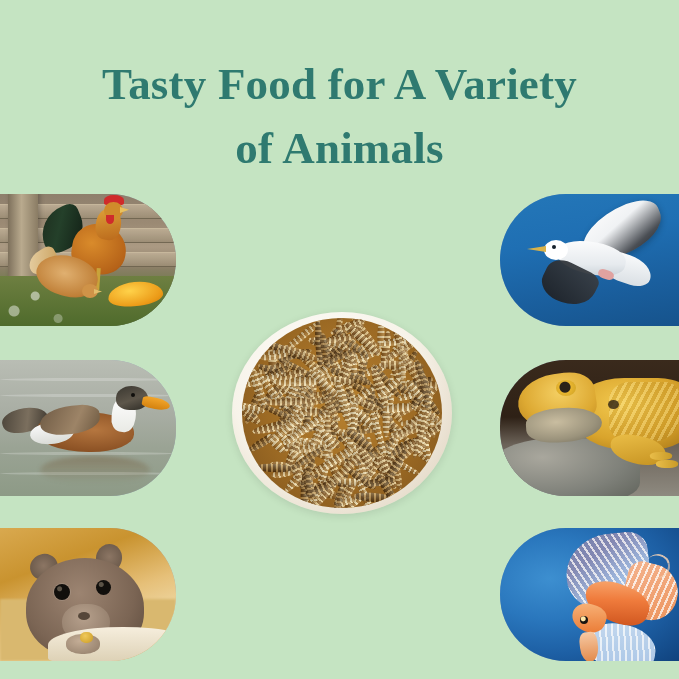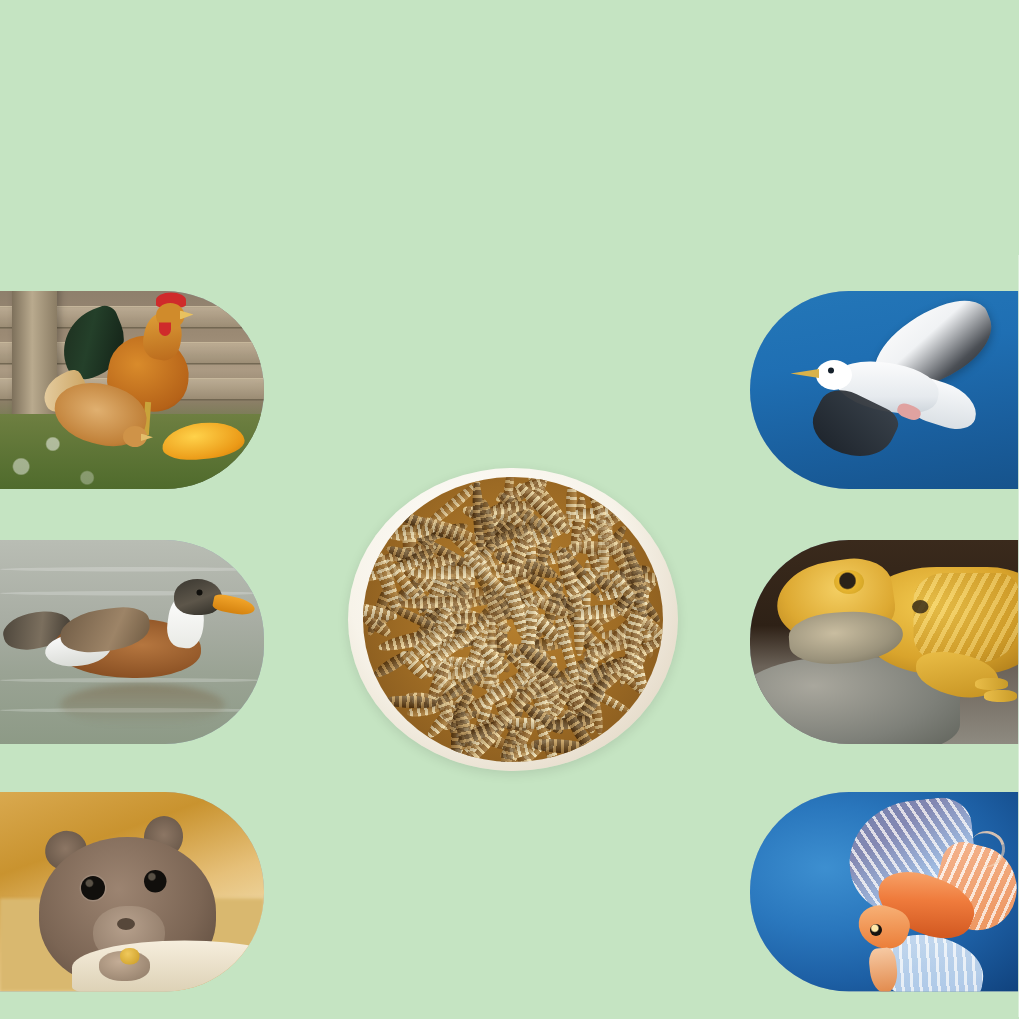--- a/index.html
+++ b/index.html
@@ -518,20 +518,22 @@
         rgba(255,246,208,.95) 0 2px,
         rgba(160,106,34,.6) 2px 5px);
   }
 </style>
 </head>
 <body>
 
 <div id="poster">
 
   <div id="title-block">
+    <span class="line">Tasty Food for A Variety</span>
+    <span class="line">of Animals</span>
   </div>
 
   <div class="tile left row1">
     <div class="scene">
       <div class="sh chk-bg"></div>
       <div class="sh chk-plank" style="top:10px"></div>
       <div class="sh chk-plank" style="top:34px"></div>
       <div class="sh chk-plank" style="top:58px"></div>
       <div class="sh chk-post"></div>
       <div class="sh chk-grass"></div>

